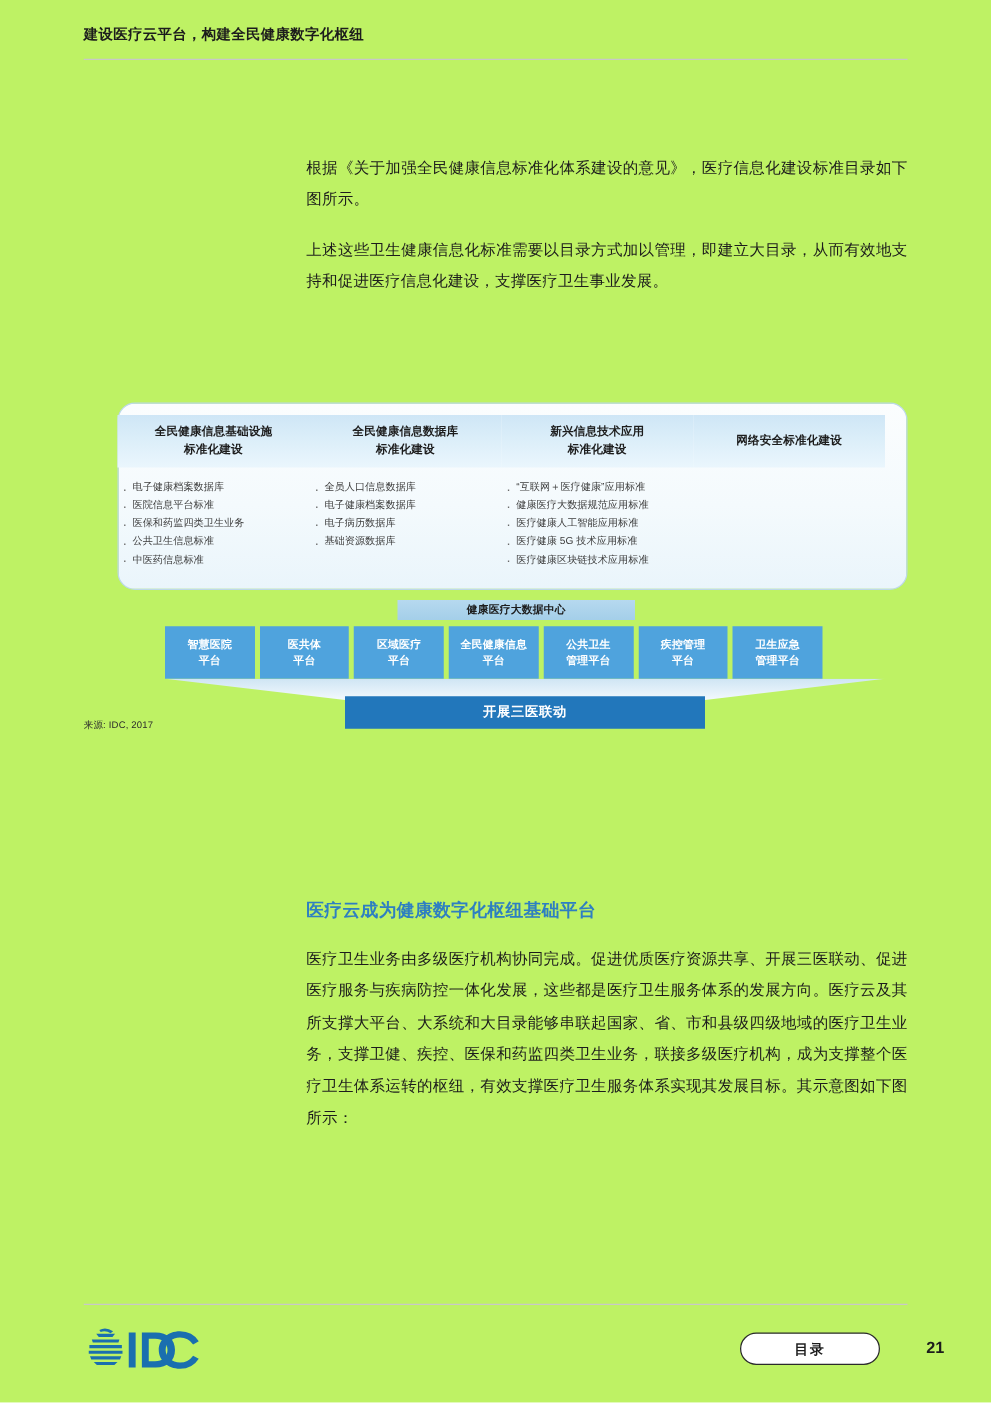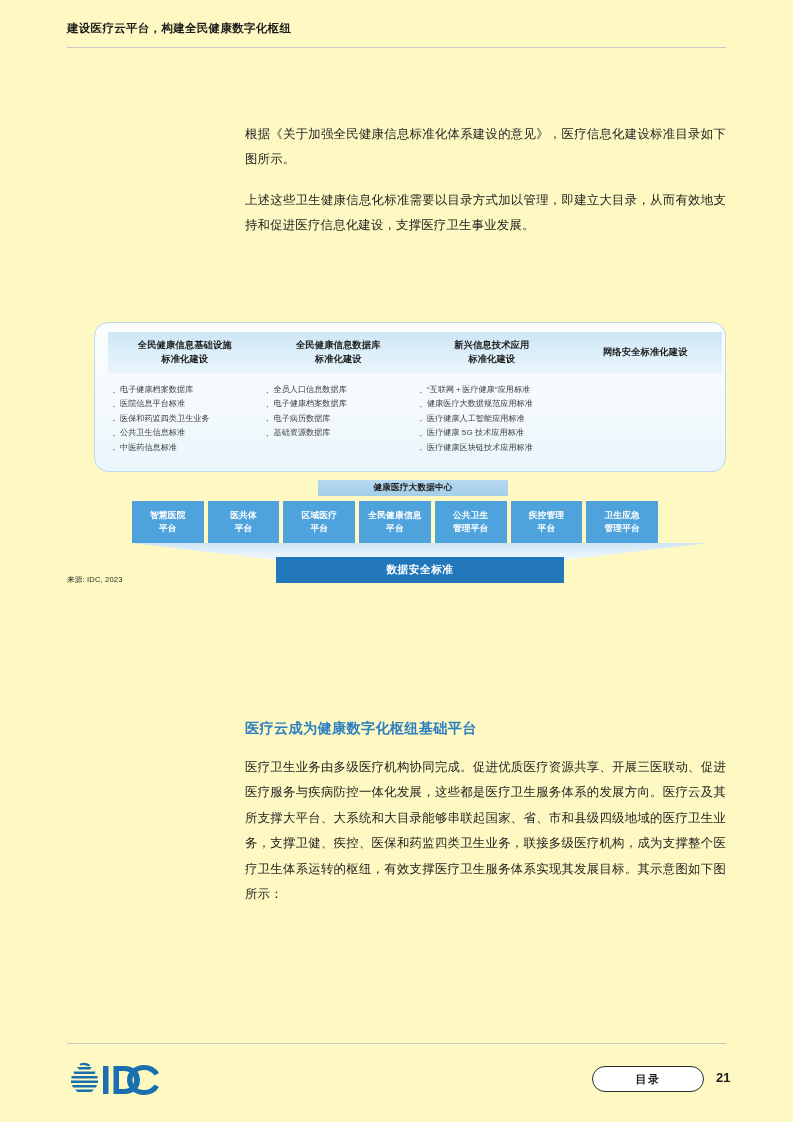--- a/index.html
+++ b/index.html
@@ -10,21 +10,21 @@
   }
   body {
     font-family: "Liberation Sans", "DejaVu Sans", sans-serif;
     color: #1a1a1a;
   }
   .page {
     position: relative;
     width: 793px;
     height: 1122px;
     margin: 0 auto;
-    background: #fef9c3;
+    background: #bef264;
     overflow: hidden;
     box-sizing: border-box;
   }
 
   
   .page-header {
     position: absolute;
     left: 67px;
     top: 20px;
     width: 659px;
@@ -97,21 +97,21 @@
     top: 0;
     width: 632px;
     height: 150px;
     border: 1px solid #bcd8ea;
     border-radius: 14px;
     background: linear-gradient(180deg, #fbfdfe 0%, #f4fafd 55%, #eaf5fb 100%);
     box-sizing: border-box;
   }
   .std-cols {
     position: absolute;
-    left: 14px;
+    left: 0;
     top: 10px;
     width: 614px;
     height: 130px;
     display: flex;
     gap: 0;
   }
   .std-col {
     flex: 1 1 0;
     display: flex;
     flex-direction: column;
@@ -279,21 +279,21 @@
     justify-content: center;
     font-size: 11px;
     font-weight: bold;
     color: #1c1c1c;
     letter-spacing: 1.5px;
     box-sizing: border-box;
     background: #ffffff;
   }
   .page-num {
     position: absolute;
-    left: 716px;
+    left: 741px;
     top: 1070px;
     font-size: 13px;
     font-weight: bold;
     color: #1c1c1c;
   }
 </style>
 </head>
 <body>
 
 <div class="page">
@@ -370,25 +370,25 @@
         <defs>
           <linearGradient id="funGrad" x1="0" y1="0" x2="0" y2="1">
             <stop offset="0%" stop-color="#cfe5f4"></stop>
             <stop offset="100%" stop-color="#f3f9fd"></stop>
           </linearGradient>
         </defs>
         <polygon points="0,0 576,0 432,17 144,17" fill="url(#funGrad)"></polygon>
       </svg>
     </div>
 
-    <div class="cloud-bar">数据安全标准</div>
+    <div class="cloud-bar">开展三医联动</div>
 
   </div>
 
-  <div class="source-note">来源: IDC, 2023</div>
+  <div class="source-note">来源: IDC, 2017</div>
 
   <div class="section-col">
     <h2 class="section-heading">医疗云成为健康数字化枢纽基础平台</h2>
     <p class="para">医疗卫生业务由多级医疗机构协同完成。促进优质医疗资源共享、开展三医联动、促进医疗服务与疾病防控一体化发展，这些都是医疗卫生服务体系的发展方向。医疗云及其所支撑大平台、大系统和大目录能够串联起国家、省、市和县级四级地域的医疗卫生业务，支撑卫健、疾控、医保和药监四类卫生业务，联接多级医疗机构，成为支撑整个医疗卫生体系运转的枢纽，有效支撑医疗卫生服务体系实现其发展目标。其示意图如下图所示：</p>
   </div>
 
   <div class="footer-rule"></div>
 
   <div class="idc-logo">
     <svg width="100" height="36" viewBox="0 0 200 72" xmlns="http://www.w3.org/2000/svg">

